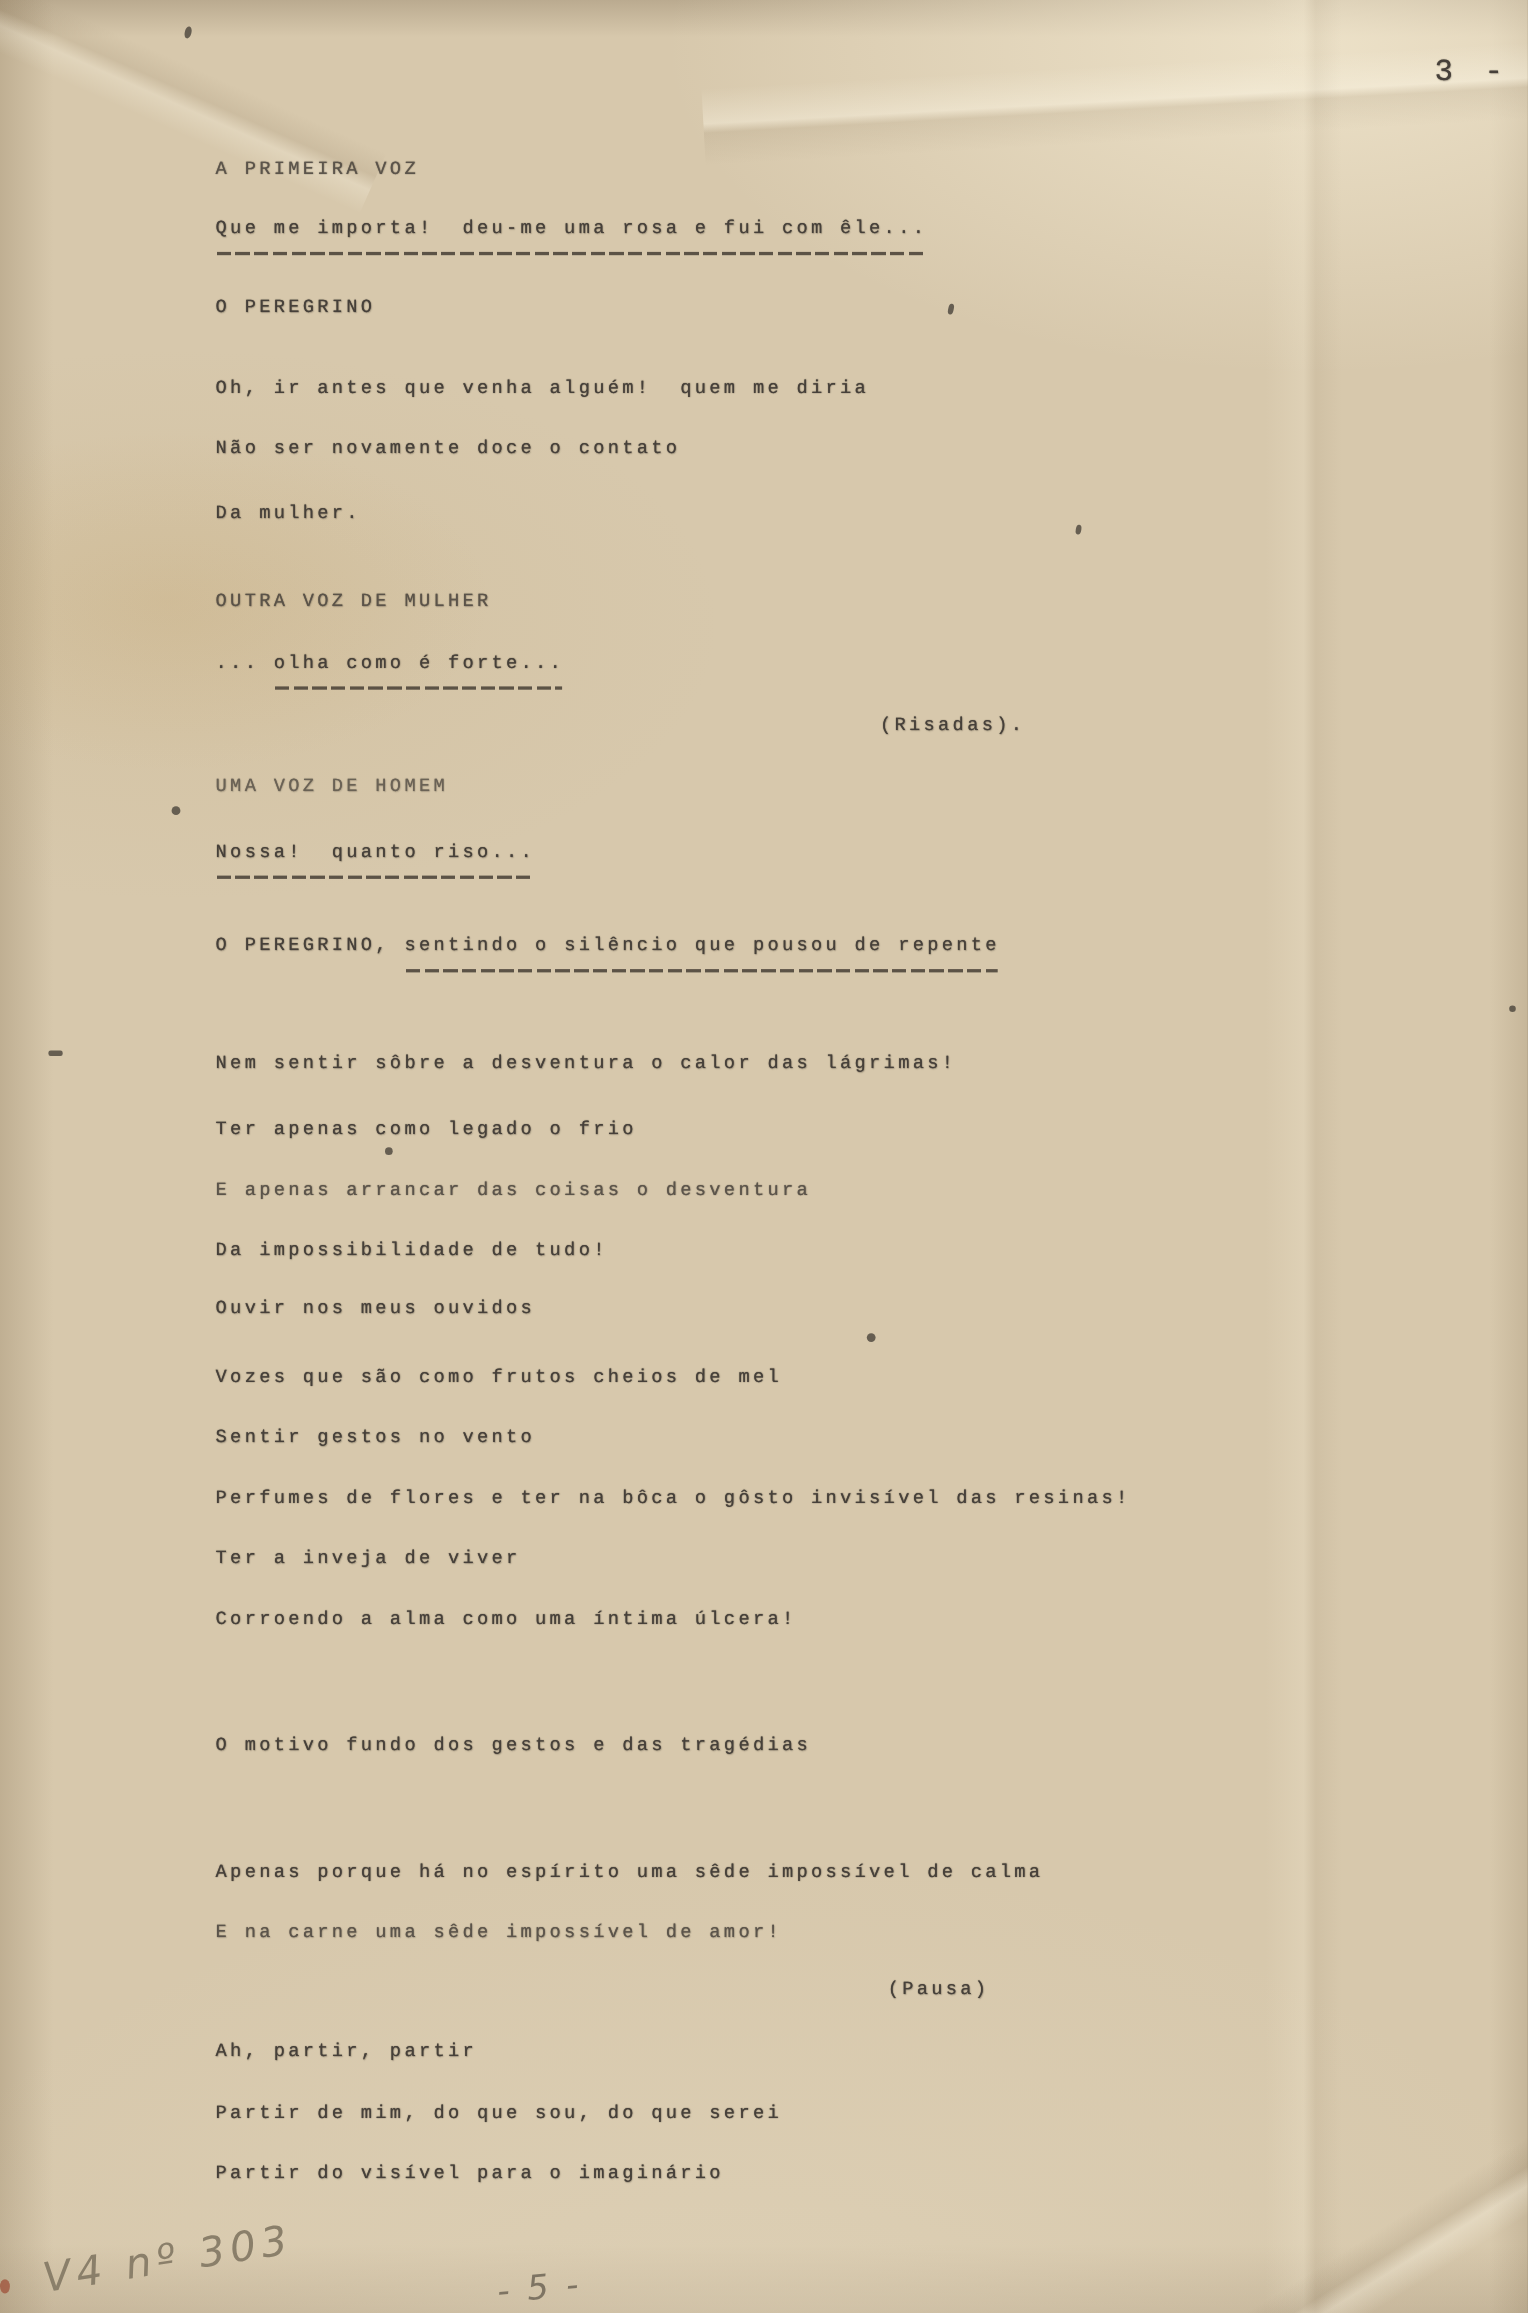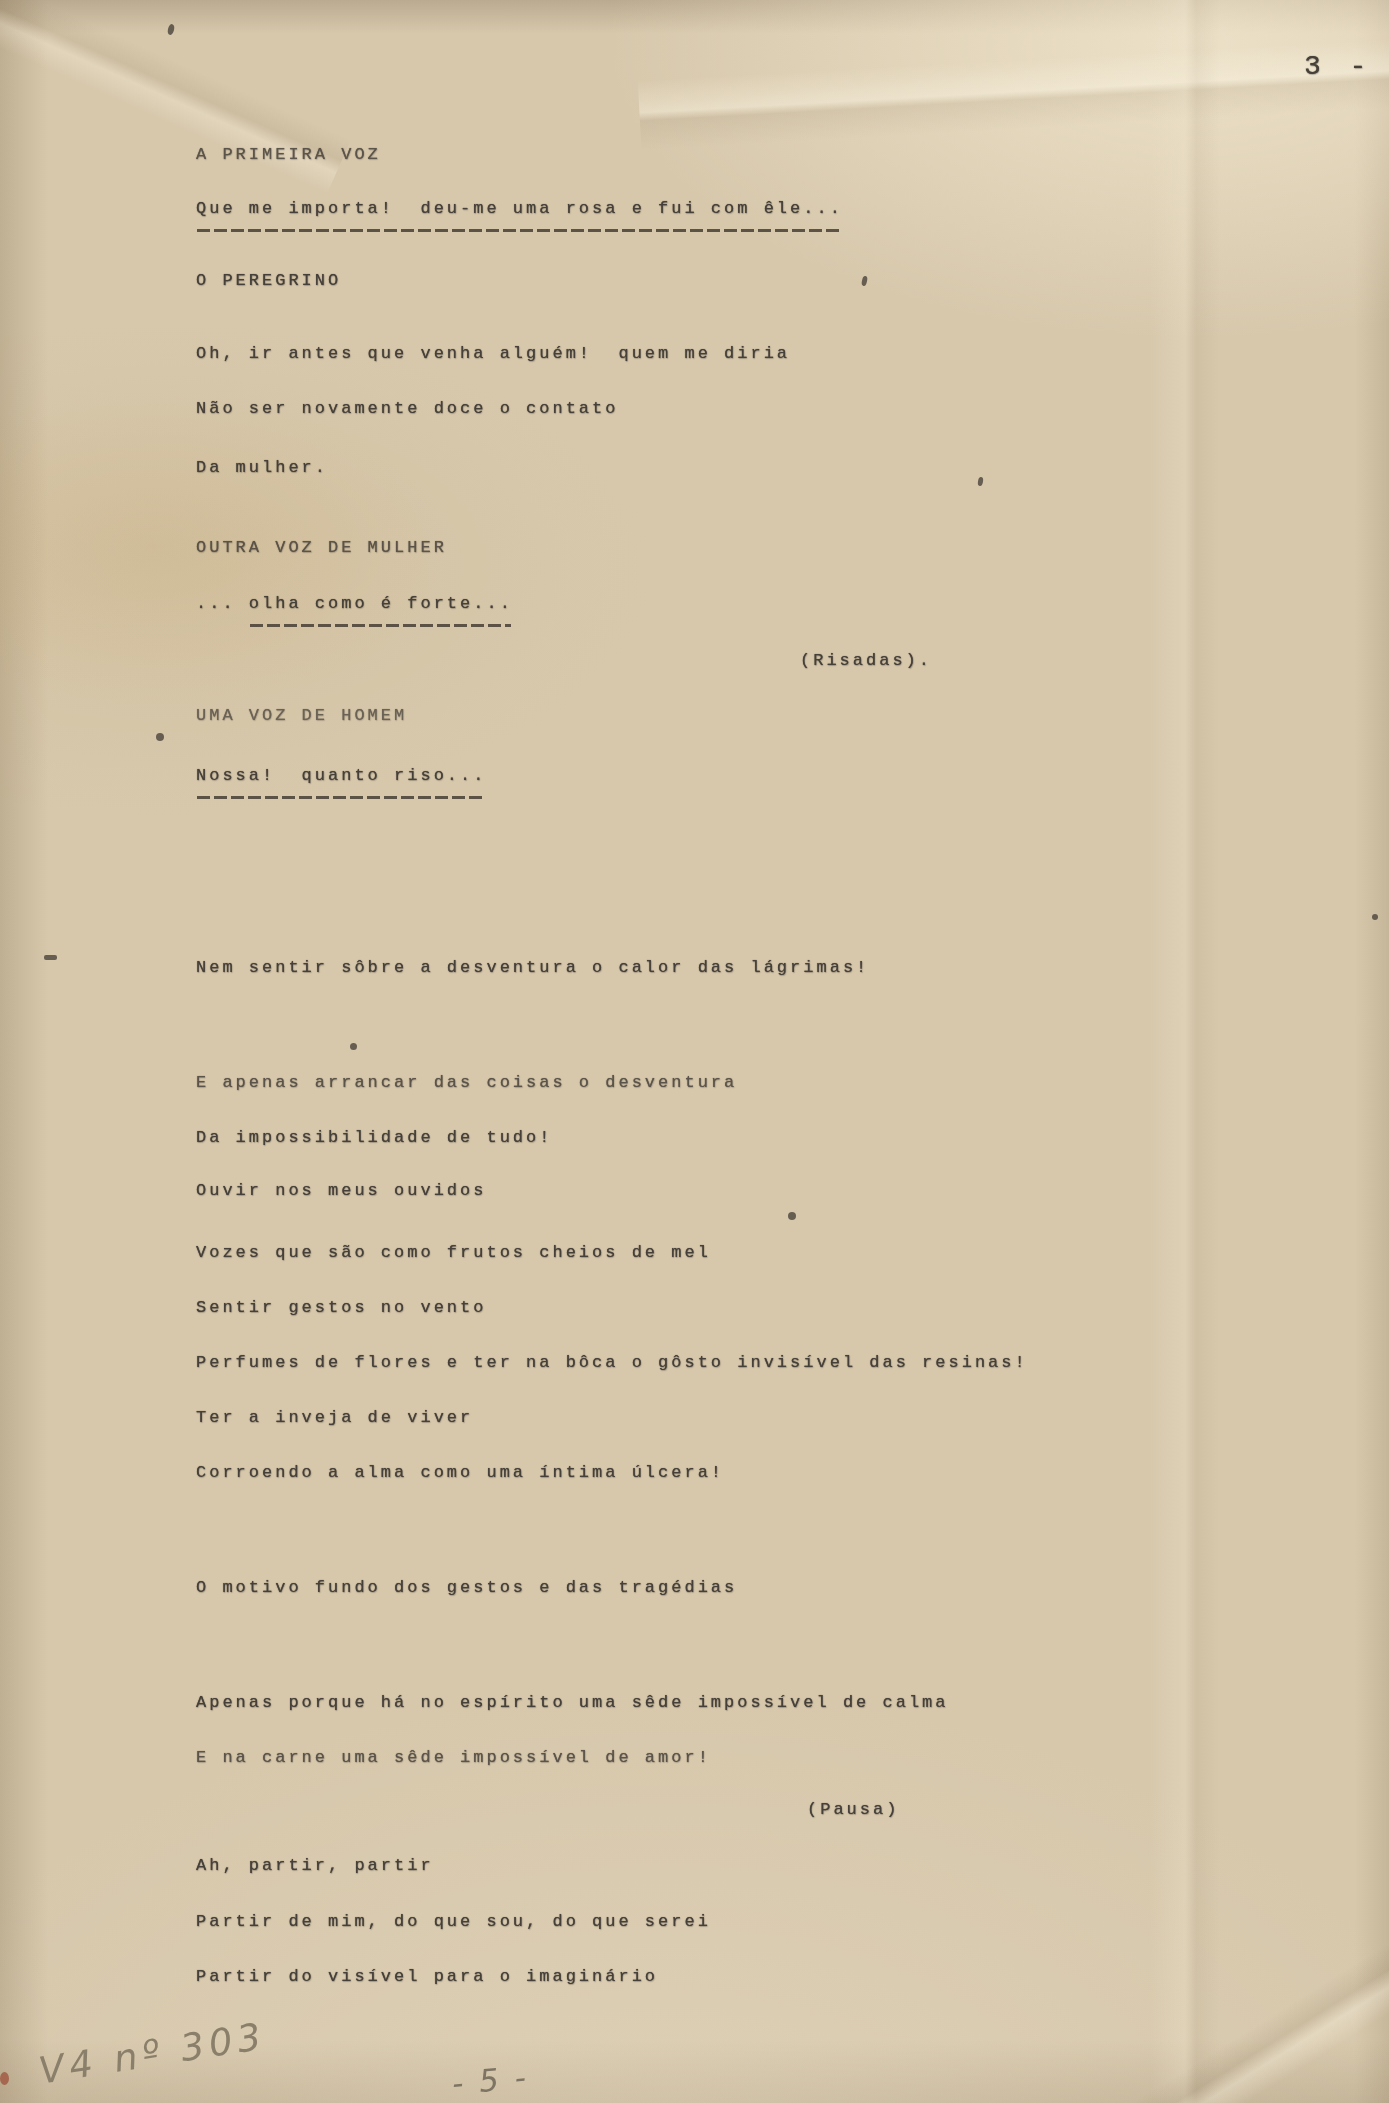--- a/index.html
+++ b/index.html
@@ -79,22 +79,24 @@
     <div class="tl" style="top:394px">Não ser novamente doce o contato</div>
     <div class="tl" style="top:453px">Da mulher.</div>
 
     <div class="tl fade85" style="top:533px">OUTRA VOZ DE MULHER</div>
     <div class="tl" style="top:589px"><span>... </span><span class="u">olha como é forte...</span></div>
     <div class="tl" style="top:646px; left:800px">(Risadas).</div>
 
     <div class="tl fade75" style="top:701px">UMA VOZ DE HOMEM</div>
     <div class="tl" style="top:761px"><span class="u">Nossa!  quanto riso...</span></div>
 
+    <div class="tl" style="top:846px"><span>O PEREGRINO, </span><span class="u">sentindo o silêncio que pousou de repente</span></div>
 
     <div class="tl" style="top:953px">Nem sentir sôbre a desventura o calor das lágrimas!</div>
+    <div class="tl" style="top:1013px">Ter apenas como legado o frio</div>
     <div class="tl fade85" style="top:1068px">E apenas arrancar das coisas o desventura</div>
     <div class="tl" style="top:1123px">Da impossibilidade de tudo!</div>
     <div class="tl" style="top:1176px">Ouvir nos meus ouvidos</div>
     <div class="tl" style="top:1238px">Vozes que são como frutos cheios de mel</div>
     <div class="tl" style="top:1293px">Sentir gestos no vento</div>
     <div class="tl" style="top:1348px">Perfumes de flores e ter na bôca o gôsto invisível das resinas!</div>
     <div class="tl" style="top:1403px">Ter a inveja de viver</div>
     <div class="tl" style="top:1458px">Corroendo a alma como uma íntima úlcera!</div>
     <div class="tl" style="top:1573px">O motivo fundo dos gestos e das tragédias</div>
     <div class="tl" style="top:1688px">Apenas porque há no espírito uma sêde impossível de calma</div>

